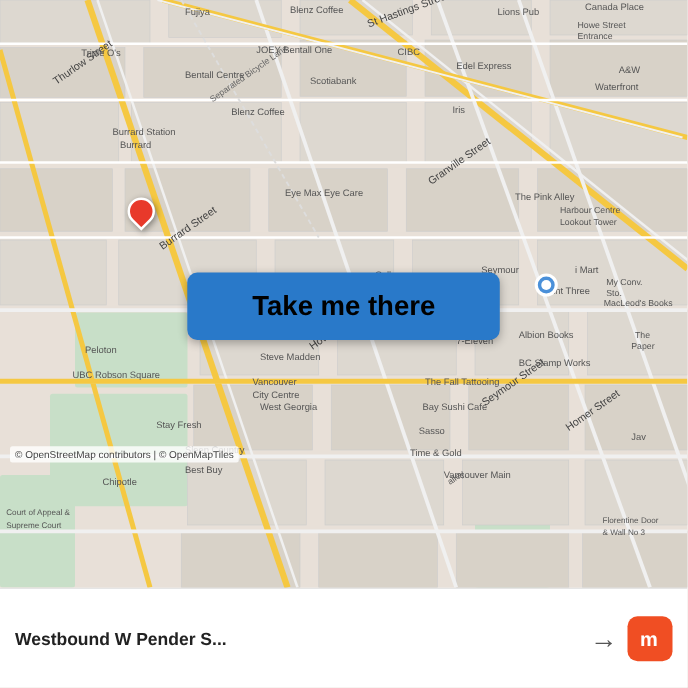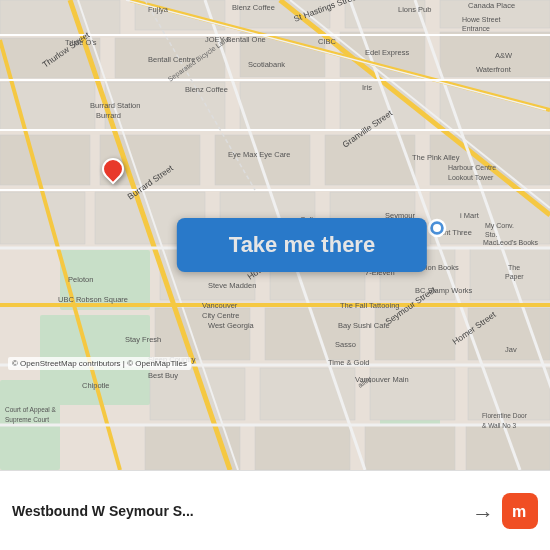--- a/index.html
+++ b/index.html
@@ -14,31 +14,30 @@
       background: #e8e0d8;
     }
 
     
     #take-me-there-btn {
       position: absolute;
       left: 50%;
       top: 218px;
       transform: translateX(-50%);
       background: #2979c9;
-      color: #e5e5e5;
+      color: #000000;
       font-size: 22px;
       font-weight: bold;
       padding: 14px 52px;
       border: none;
       border-radius: 8px;
       cursor: pointer;
       white-space: nowrap;
       box-shadow: 0 2px 8px rgba(0,0,0,0.3);
       z-index: 100;
-      margin-left: 27px;
     }
 
     
     #attribution {
       position: absolute;
       bottom: 100px;
       left: 8px;
       font-size: 8px;
       color: #444;
       background: rgba(255,255,255,0.8);
@@ -286,21 +285,21 @@
 
     <button id="take-me-there-btn">Take me there</button>
 
     <div id="attribution">© OpenStreetMap contributors | © OpenMapTiles</div>
 
   </div>
 
   <div id="bottom-bar">
 
     <div class="route-stop">
-      <div class="route-stop-name">Westbound W Seymour S...</div>
+      <div class="route-stop-name">Westbound W Pender S...</div>
     </div>
 
     <div class="route-arrow">→</div>
 
 
     <div class="moovit-logo">
       <div class="moovit-m">
         <svg width="22" height="22" viewBox="0 0 22 22" xmlns="http://www.w3.org/2000/svg">
           <text x="3" y="17" font-size="16" font-family="Arial" font-weight="bold" fill="white">m</text>
         </svg>

